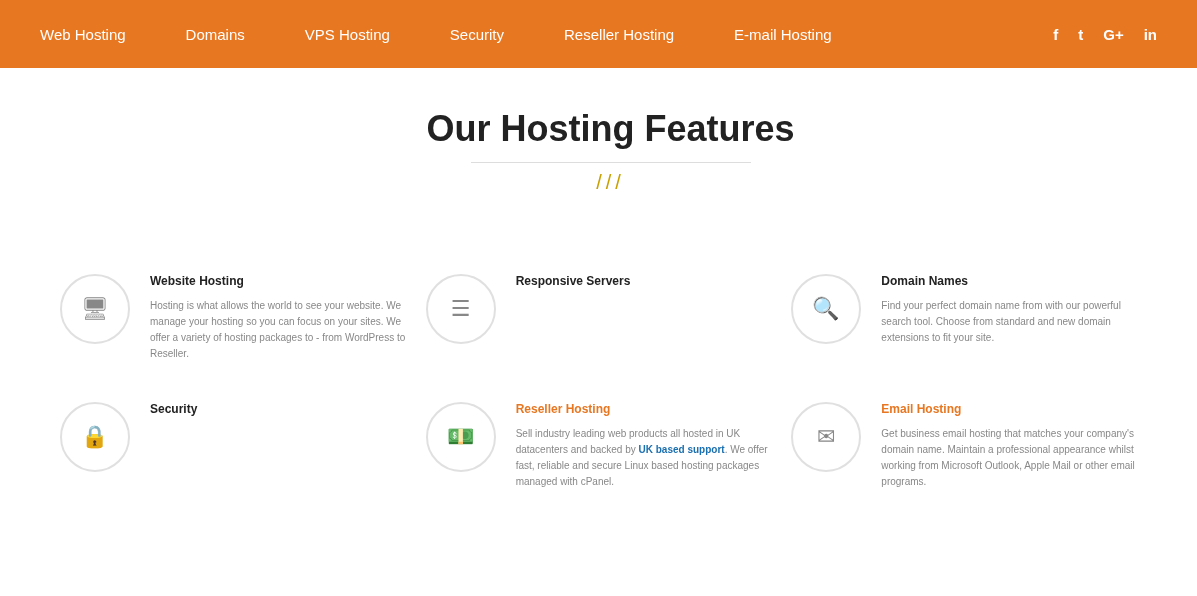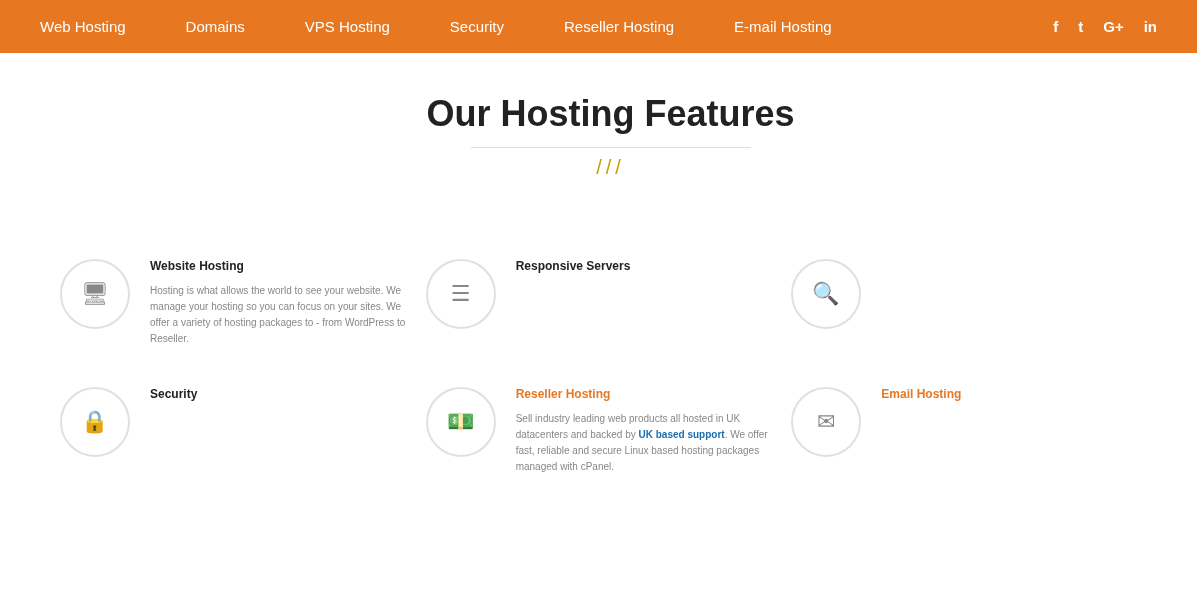--- a/index.html
+++ b/index.html
@@ -5,21 +5,21 @@
     * { margin: 0; padding: 0; box-sizing: border-box; }
     body { font-family: 'Arial', sans-serif; background: #fff; color: #555; }
 
     
     nav {
       background: #e87722;
       display: flex;
       align-items: center;
       justify-content: space-between;
       padding: 0 40px;
-      height: 53px;
+      height: 68px;
     }
     .nav-links {
       display: flex;
       gap: 60px;
     }
     .nav-links a {
       color: #fff;
       text-decoration: none;
       font-size: 15px;
       font-weight: 500;
@@ -156,33 +156,38 @@
       </div>
     </div>
     <div class="feature-item">
       <div class="feature-icon">☰</div>
       <div class="feature-content">
         <h3>Responsive Servers</h3>
       </div>
     </div>
     <div class="feature-item">
       <div class="feature-icon">🔍</div>
+      <div class="feature-content">
+        <h3>Domain Names</h3>
+        <p>Find your perfect domain name from with our powerful search tool. Choose from standard and new domain extensions to fit your site.</p>
+      </div>
     </div>
     <div class="feature-item">
       <div class="feature-icon">🔒</div>
       <div class="feature-content">
         <h3>Security</h3>
       </div>
     </div>
     <div class="feature-item">
       <div class="feature-icon">💵</div>
       <div class="feature-content">
         <h3 class="orange">Reseller Hosting</h3>
         <p>Sell industry leading web products all hosted in UK datacenters and backed by <a href="#">UK based support</a>. We offer fast, reliable and secure Linux based hosting packages managed with cPanel.</p>
       </div>
     </div>
     <div class="feature-item">
       <div class="feature-icon">✉</div>
       <div class="feature-content">
         <h3 class="orange">Email Hosting</h3>
+        <p>Get business email hosting that matches your company's domain name. Maintain a professional appearance whilst working from Microsoft Outlook, Apple Mail or other email programs.</p>
       </div>
     </div>
   </div>
 
 </body></html>

